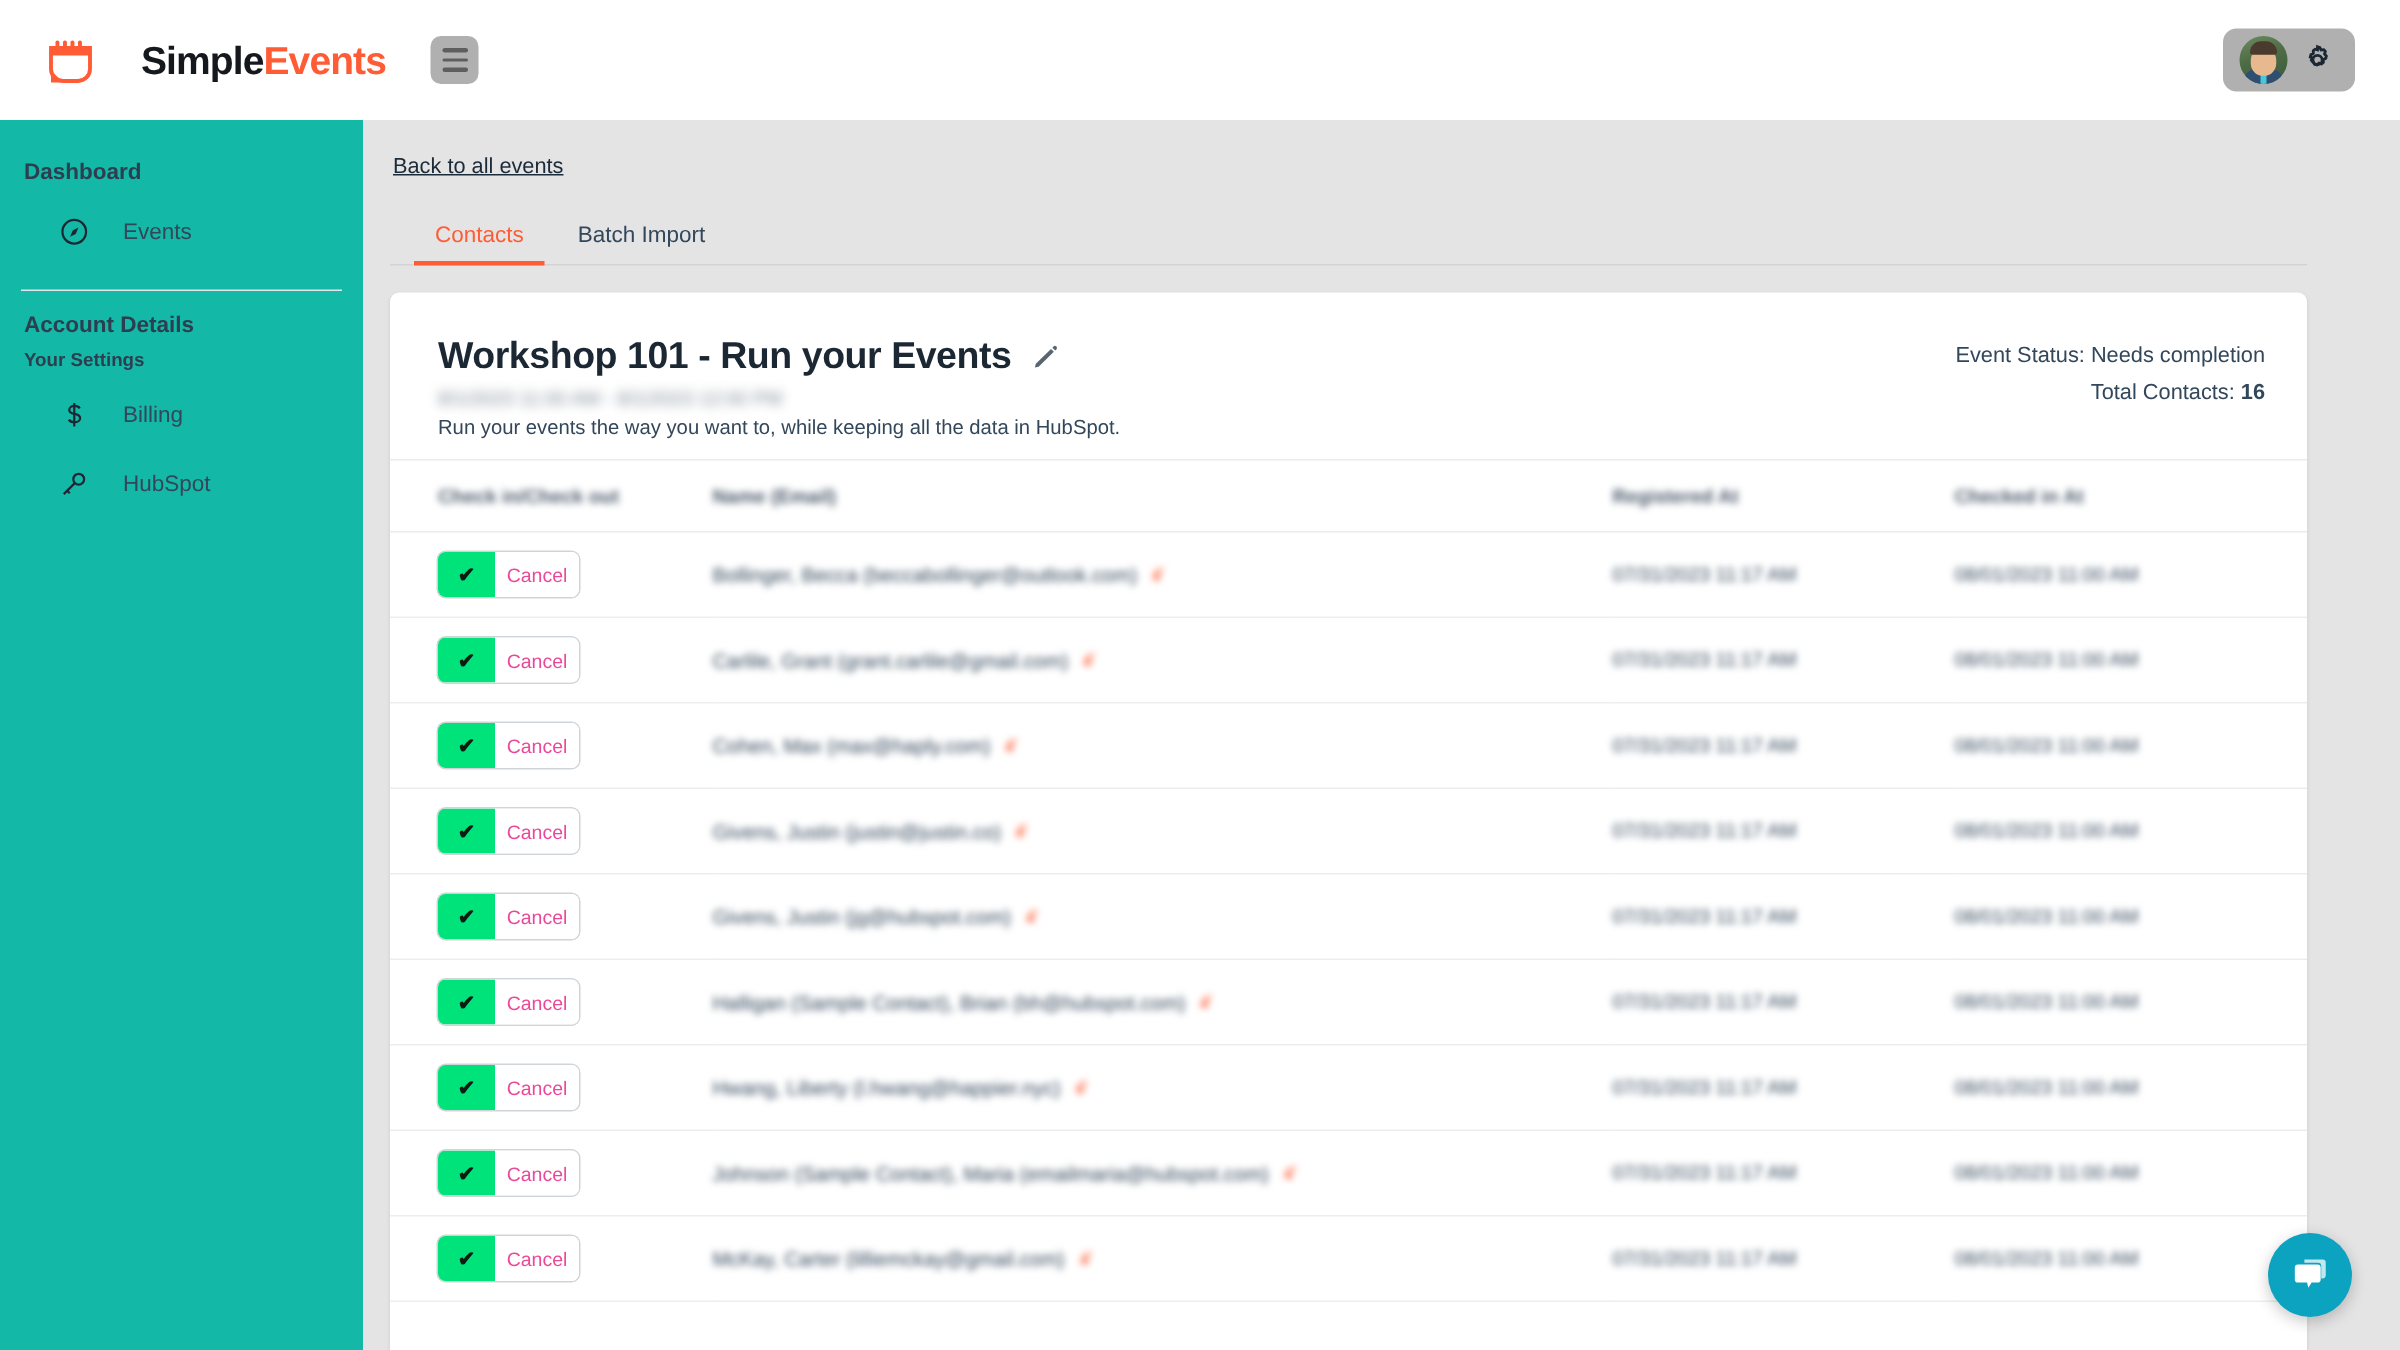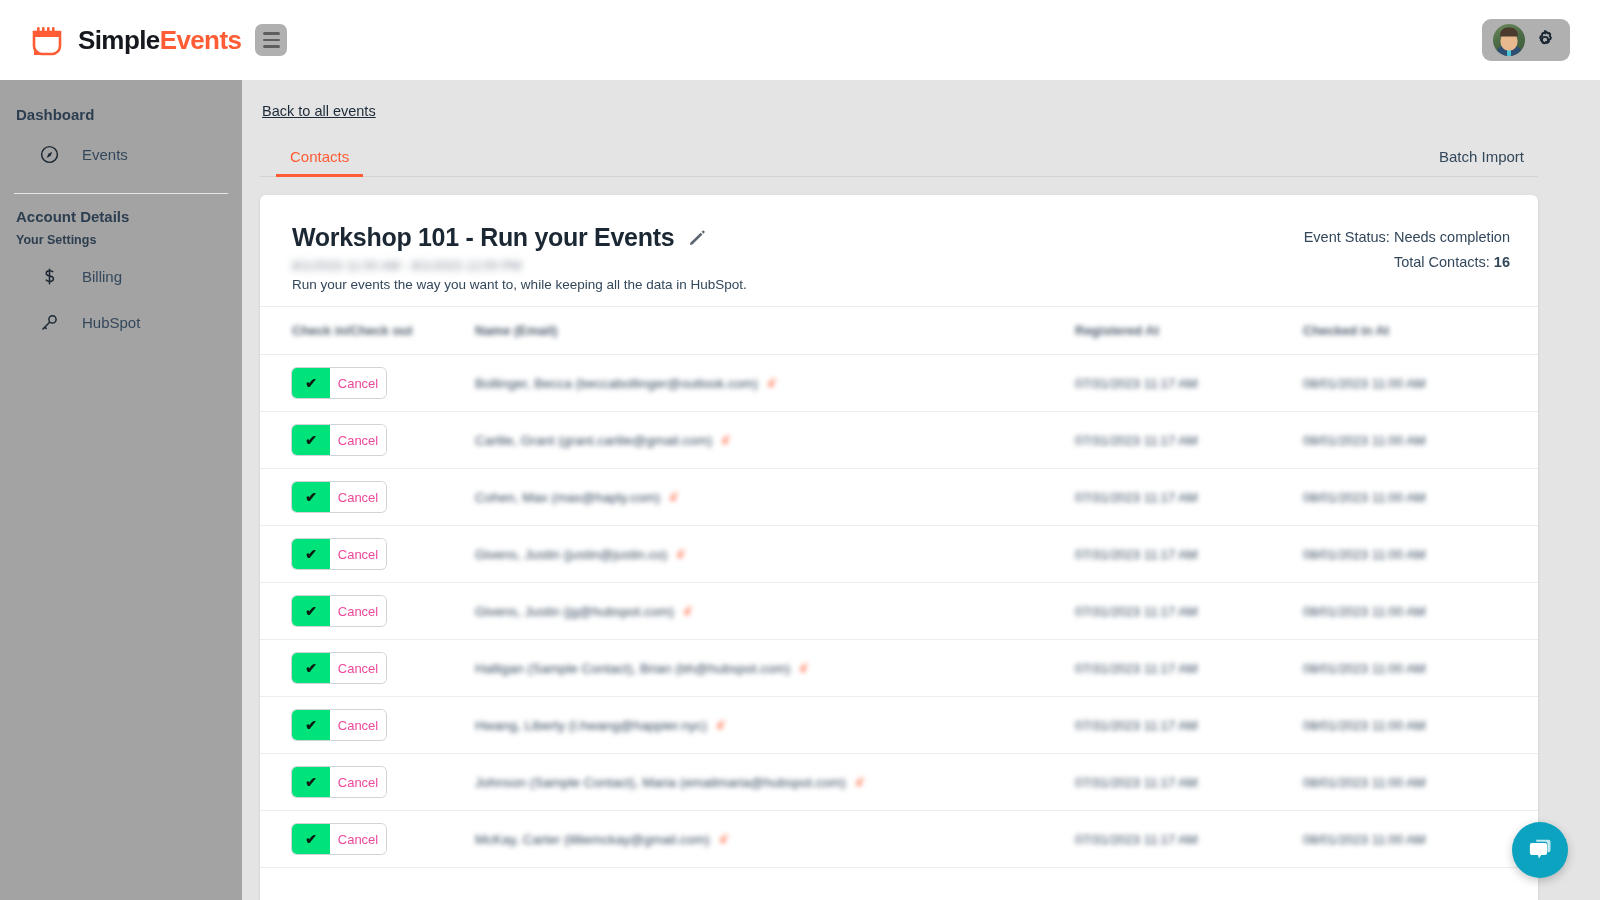--- a/index.html
+++ b/index.html
@@ -11,21 +11,21 @@
     background: #ffffff;
     color: #33475b;
   }
   #app { position: relative; width: 1600px; height: 900px; background:#ffffff; }
 
   
   .topbar {
     position: absolute; top:0; left:0; width:1600px; height:80px;
     background:#ffffff; display:flex; align-items:center;
   }
-  .brand { display:flex; align-items:center; gap:14px; margin-left:30px; }
+  .brand { display:flex; align-items:center; gap:30px; margin-left:30px; }
   .logo-mark { width:34px; height:34px; position:relative; }
   .brand-text { font-size:26px; font-weight:bold; letter-spacing:-0.6px; line-height:1; }
   .brand-simple { color:#15181d; }
   .brand-events { color:#ff5c35; }
   .hamburger {
     width:32px; height:32px; border-radius:7px; background:#b0b0b0;
     display:flex; flex-direction:column; justify-content:center; align-items:center; gap:4px;
     cursor:pointer; border:none;
   }
   .hamburger span { display:block; width:17px; height:2.5px; background:#5e5e5e; border-radius:2px; }
@@ -55,21 +55,21 @@
   }
   .avatar .tie {
     position:absolute; left:50%; bottom:0; transform:translateX(-50%);
     width:4px; height:9px; background:#49c6d8;
   }
   .gear-ic { width:24px; height:24px; flex:none; }
 
   
   .sidebar {
     position:absolute; left:0; top:80px; width:242px; height:820px;
-    background:#a3a3a3; padding-top:12px;
+    background:#14b8a6; padding-top:12px;
   }
   .side-title { font-size:15px; font-weight:bold; color:#2d3e50; margin:14px 0 8px 16px; }
   .side-sub { font-size:12.5px; font-weight:bold; color:#2d3e50; margin:2px 0 6px 16px; }
   .side-item {
     display:flex; align-items:center; gap:22px;
     height:46px; padding-left:38px; cursor:pointer; color:#33475b; font-size:15px;
   }
   .side-ic { width:22px; height:22px; flex:none; display:flex; align-items:center; justify-content:center; }
   .side-divider { height:1px; background:#e4e6ea; margin:16px 14px 0 14px; }
 
@@ -77,21 +77,21 @@
   .main {
     position:absolute; left:242px; top:80px; width:1358px; height:820px;
     background:#e4e4e4; padding:22px 62px 0 18px;
   }
   .backlink {
     display:inline-block; font-size:14.5px; color:#1c2b39;
     text-decoration:underline; cursor:pointer; margin-left:2px;
   }
   .tabs {
     margin-top:22px; display:flex; gap:8px; align-items:flex-end;
-    border-bottom:1px solid #d3d3d3; padding-left:16px;justify-content:space-between;
+    border-bottom:1px solid #d3d3d3; padding-left:16px;
   }
   .tab {
     font-size:15px; padding:6px 14px 9px 14px; cursor:pointer;
     color:#33475b; border-bottom:3px solid transparent; margin-bottom:-1px;
   }
   .tab.active { color:#ff5c35; border-bottom-color:#ff5c35; }
 
   .card {
     margin-top:18px; background:#ffffff; border-radius:6px;
     box-shadow:0 1px 3px rgba(0,0,0,0.10);

